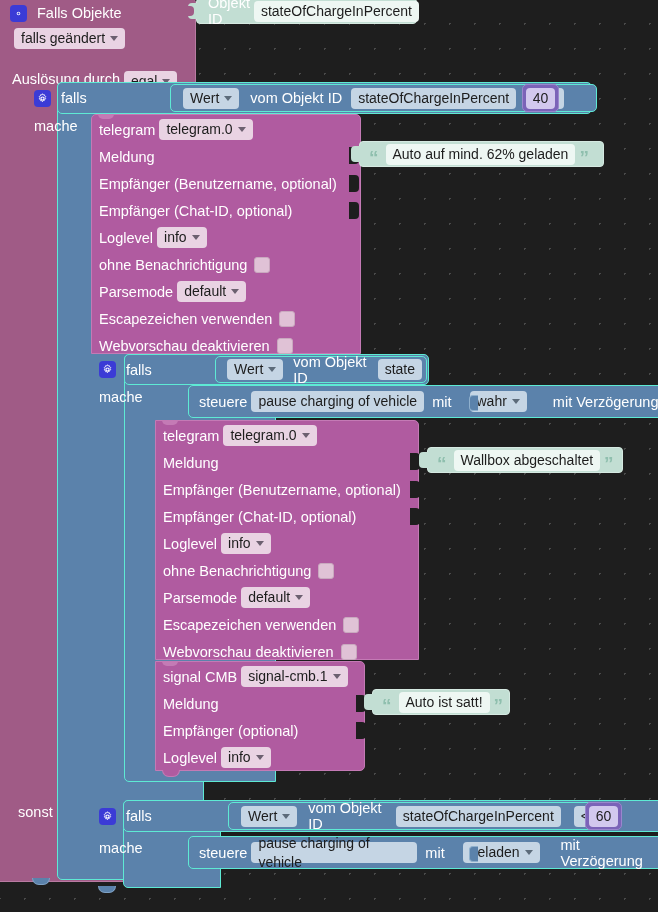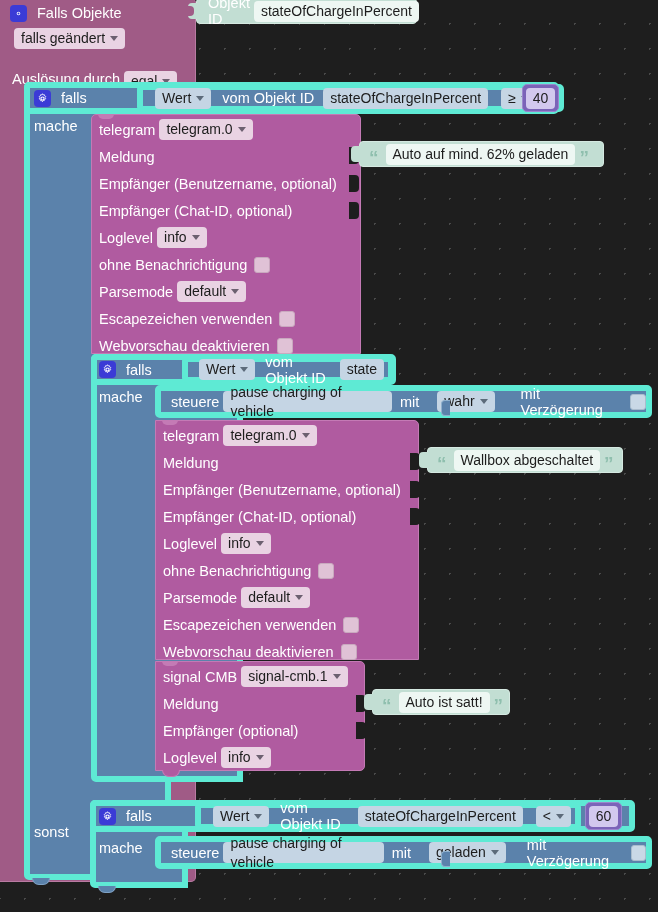--- a/index.html
+++ b/index.html
@@ -14,21 +14,21 @@
     color:#ffffff;
     overflow:hidden;
     position:relative;
     -webkit-font-smoothing:antialiased;
   }
   .abs{position:absolute;}
 
   
   .blk{position:absolute;box-sizing:border-box;}
   .pink   {background:#a05b86;border:1px solid #b97ba2;}
-  .blue   {background:#5b82ab;border:6px solid #5eead4;}
+  .blue   {background:#5b82ab;border:1px solid #5eead4;margin-left:33px;}
   .purple {background:#b05ba0;border:1px solid #c47ab5;}
   .mint   {background:#c2ded3;border:1px solid #d5e9e1;color:#1d1d1d;}
   .deeppurple{background:#7b63b8;border:1px solid #9a86cd;}
   .lbl{color:#fff;}
   .dark{color:#1d1d1d;}
 
   
   .field{
     display:inline-flex;align-items:center;
     background:#e9d3e3;color:#1d1d1d;
@@ -328,21 +328,21 @@
   </span>
 </div>
 
 <div class="blk mint" style="left:372px;top:689px;width:138px;height:26px;border-radius:4px;display:flex;align-items:center;padding-left:9px;">
   <span class="q">“</span>
   <span class="field mintf" style="margin-left:7px;">Auto ist satt!</span>
   <span class="q">”</span>
 </div>
 <div class="abs" style="left:364px;top:694px;width:9px;height:16px;background:#c2ded3;border-radius:4px 0 0 4px;"></div>
 
-<div class="abs lbl" style="left:34px;top:804px;margin-top:20px;">sonst</div>
+<div class="abs lbl" style="left:18px;top:804px;">sonst</div>
 
 <div class="blk blue" style="left:90px;top:800px;width:98px;height:88px;border-radius:5px 0 0 5px;"></div>
 <div class="blk blue" style="left:90px;top:800px;width:545px;height:32px;border-radius:5px;"></div>
 <div class="abs" style="left:99px;top:800px;height:32px;display:flex;align-items:center;">
   <span class="gear">
     <svg width="11" height="11" viewBox="0 0 24 24">
       <circle cx="12" cy="12" r="3.4" fill="none" stroke="#ffffff" stroke-width="2.4"></circle>
       <path d="M12 1.5l1.1 2.7 2.9-.6.6 2.9 2.7 1.1-1.6 2.5 1.6 2.5-2.7 1.1-.6 2.9-2.9-.6L12 19.2l-1.1-2.7-2.9.6-.6-2.9-2.7-1.1L6.3 10 4.7 7.6l2.7-1.1.6-2.9 2.9.6z" fill="none" stroke="#ffffff" stroke-width="1.6"></path>
     </svg>
   </span>

